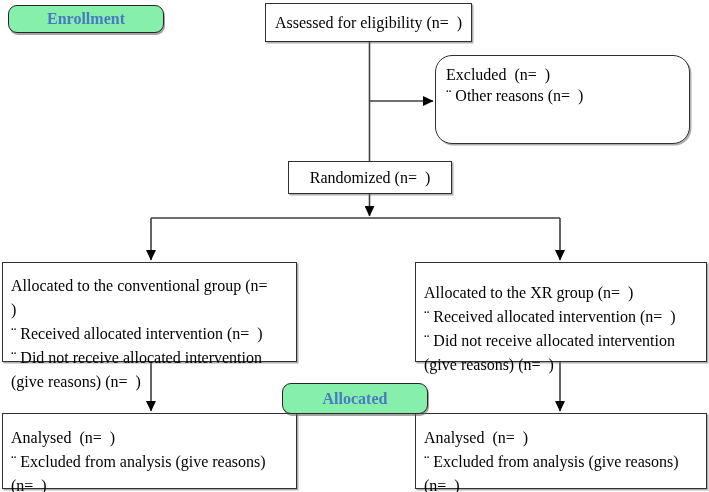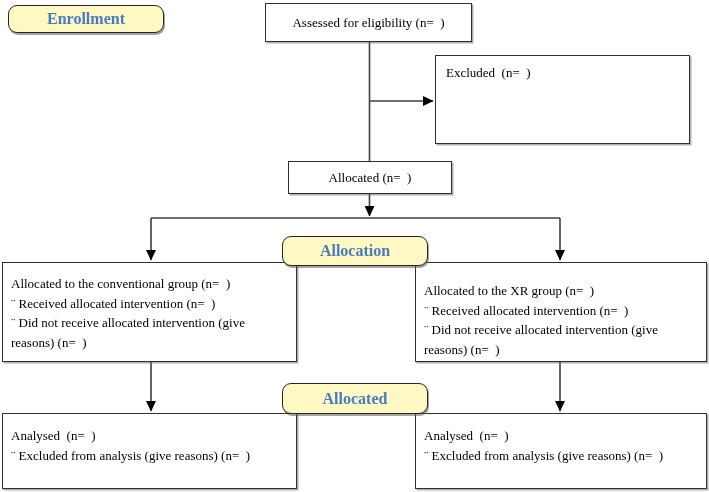--- a/index.html
+++ b/index.html
@@ -3,40 +3,40 @@
 <meta charset="utf-8">
 <style>
   html,body{margin:0;padding:0;background:#fff;}
   .canvas{
     position:relative;width:709px;height:492px;background:#fff;overflow:hidden;
     font-family:"Liberation Serif","DejaVu Serif",serif;color:#000;
   }
   svg.connectors{position:absolute;left:0;top:0;z-index:1;pointer-events:none;}
   .box{
     position:absolute;background:#fff;border:1.5px solid #303030;box-sizing:border-box;
-    z-index:2;font-size:13px;line-height:1.5;
+    z-index:2;font-size:16px;line-height:1.5;
     box-shadow:1.5px 1.5px 0 rgba(110,110,110,.55);
   }
   .box .line{white-space:pre-wrap;}
   .box.nowrap .line{white-space:pre;}
   .center-box{display:flex;align-items:center;justify-content:center;text-align:center;}
   .stage{
     position:absolute;z-index:3;box-sizing:border-box;
-    background:#fef9c3;border:1.6px solid #262626;border-radius:9px;
+    background:#86efac;border:1.6px solid #262626;border-radius:9px;
     display:flex;align-items:center;justify-content:center;
     font-weight:bold;font-size:16px;color:#4a7ac2;
     box-shadow:1px 2px 0 rgba(90,90,90,.55);
   }
   
   #stage-enrollment{left:8px;top:5px;width:156px;height:28px;}
   #stage-allocation{left:282px;top:236px;width:146px;height:30px;}
   #stage-analysis{left:282px;top:383px;width:146px;height:31px;}
 
   #box-assessed{left:265px;top:3px;width:207px;height:39px;}
-  #box-excluded{left:435px;top:55px;width:255px;height:89px;padding:8px 6px 6px 10px;line-height:1.32;}
+  #box-excluded{left:435px;top:55px;width:255px;height:89px;padding:8px 6px 6px 10px;line-height:1.32;border-radius:17px;}
   #box-randomized{left:288px;top:161px;width:164px;height:33px;}
   #box-alloc-left{left:2px;top:262px;width:295px;height:100px;padding:11px 20px 6px 8px;}
   #box-alloc-right{left:415px;top:262px;width:292px;height:100px;padding:18px 8px 6px 8px;}
   #box-analysis-left{left:2px;top:413px;width:295px;height:76px;padding:12px 8px 6px 8px;}
   #box-analysis-right{left:415px;top:413px;width:292px;height:76px;padding:12px 8px 6px 8px;}
 </style>
 </head>
 <body>
 
 <div class="canvas">
@@ -62,29 +62,27 @@
   <div id="stage-enrollment" class="stage">
     <span>Enrollment</span>
   </div>
 
   <div id="box-assessed" class="box center-box">
     <span class="line">Assessed for eligibility (n=  )</span>
   </div>
 
   <div id="box-excluded" class="box nowrap">
     <div class="line">Excluded  (n=  )</div>
+    <div class="line">¨ Other reasons (n=  )</div>
   </div>
 
   <div id="box-randomized" class="box center-box">
-    <span class="line">Allocated (n=  )</span>
+    <span class="line">Randomized (n=  )</span>
   </div>
 
-  <div id="stage-allocation" class="stage">
-    <span>Allocation</span>
-  </div>
 
   <div id="box-alloc-left" class="box">
     <div class="line">Allocated to the conventional group (n=  )</div>
     <div class="line">¨ Received allocated intervention (n=  )</div>
     <div class="line">¨ Did not receive allocated intervention (give reasons) (n=  )</div>
   </div>
 
   <div id="box-alloc-right" class="box">
     <div class="line">Allocated to the XR group (n=  )</div>
     <div class="line">¨ Received allocated intervention (n=  )</div>

